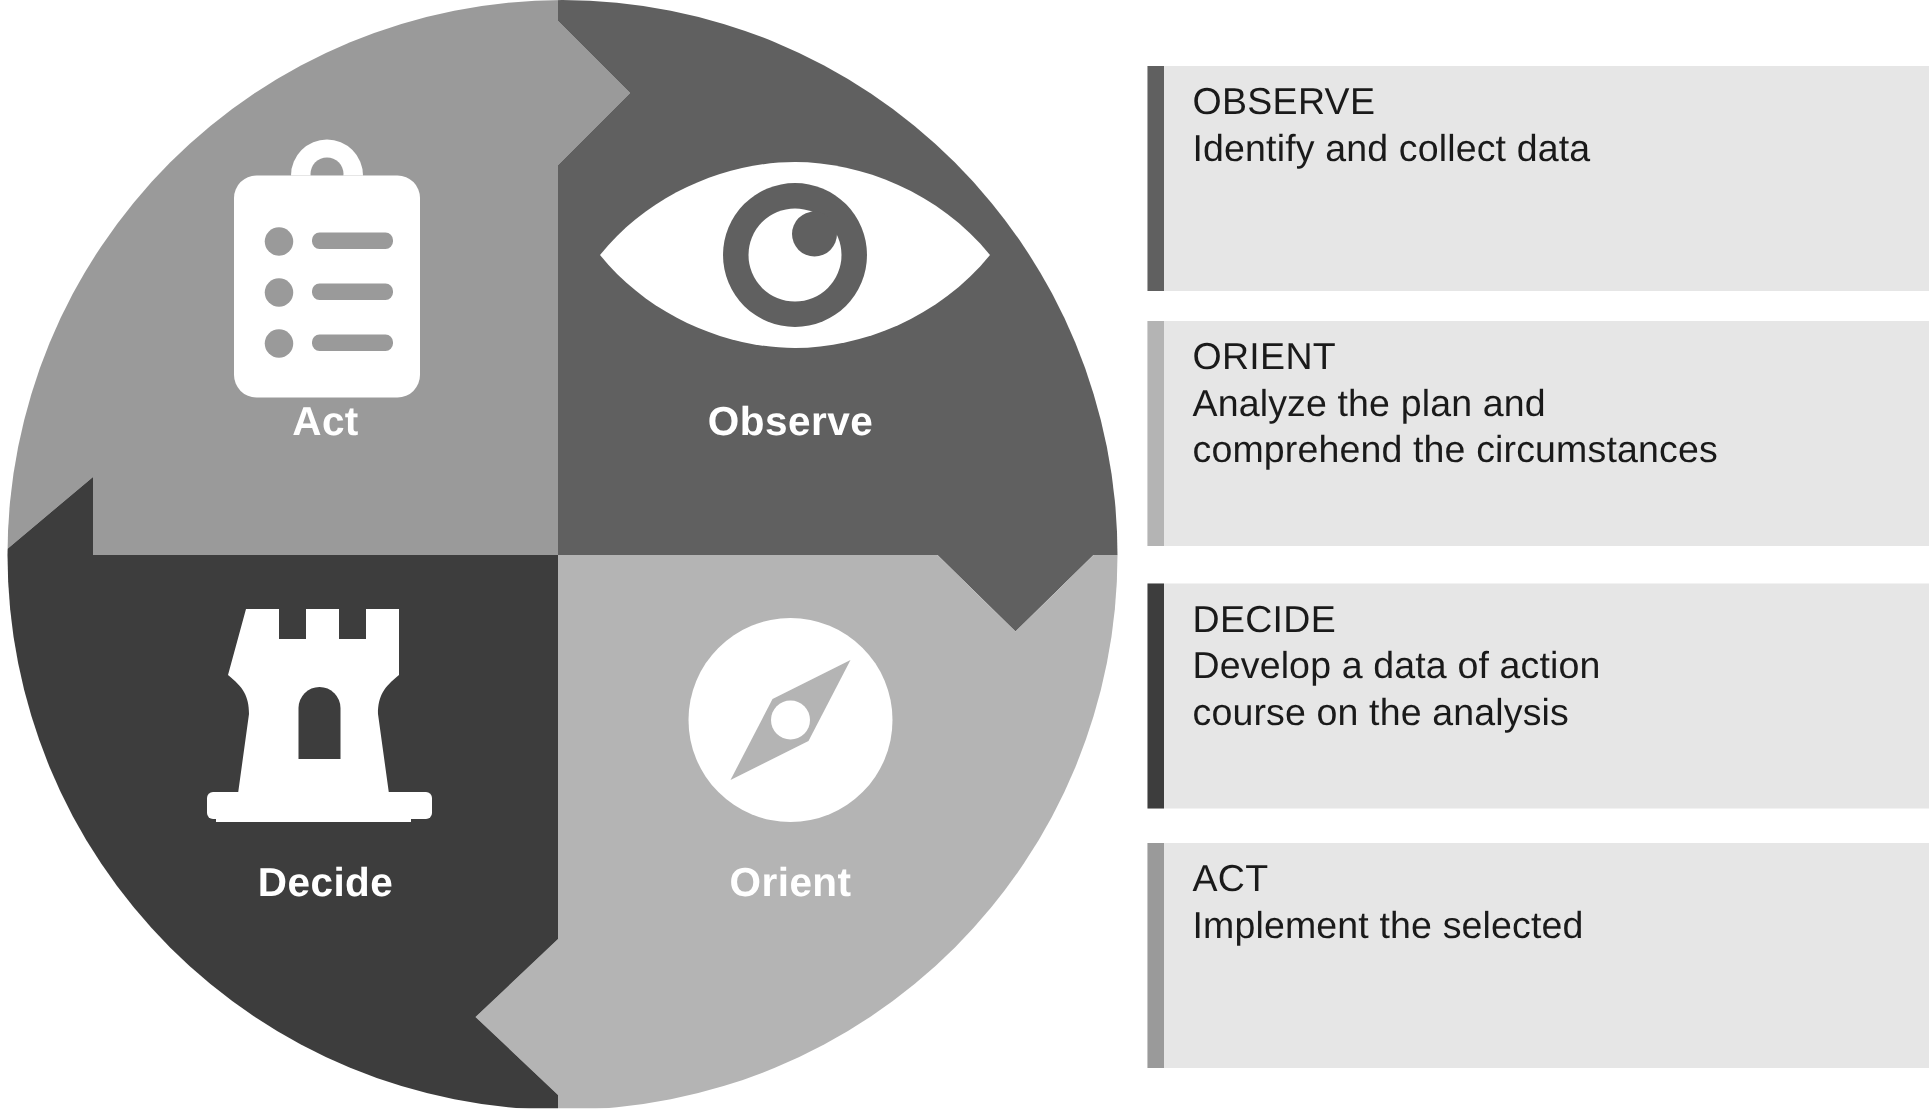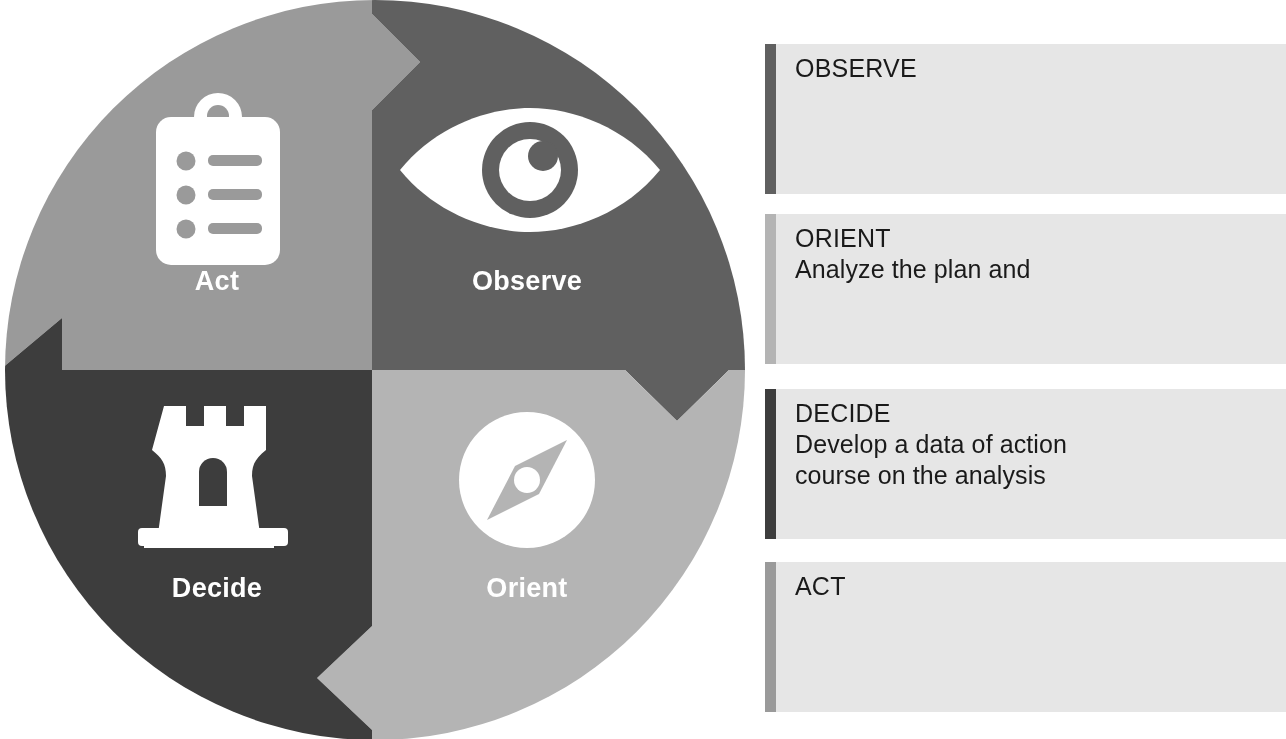--- a/index.html
+++ b/index.html
@@ -174,48 +174,51 @@
     </svg>
   </div>
 
   <div id="cards">
 
     <div class="card" id="card-observe">
       <div class="card-bar" style="background:#606060"></div>
       <div class="card-body">
         <div class="card-title">OBSERVE</div>
         <div class="card-desc">
+          <span class="line">Identify and collect data</span>
         </div>
       </div>
     </div>
 
     <div class="card" id="card-orient">
       <div class="card-bar" style="background:#b4b4b4"></div>
       <div class="card-body">
         <div class="card-title">ORIENT</div>
         <div class="card-desc">
           <span class="line">Analyze the plan and</span>
+          <span class="line">comprehend the circumstances</span>
         </div>
       </div>
     </div>
 
     <div class="card" id="card-decide">
       <div class="card-bar" style="background:#3d3d3d"></div>
       <div class="card-body">
         <div class="card-title">DECIDE</div>
         <div class="card-desc">
           <span class="line">Develop a data of action</span>
           <span class="line">course on the analysis</span>
         </div>
       </div>
     </div>
 
     <div class="card" id="card-act">
       <div class="card-bar" style="background:#9a9a9a"></div>
       <div class="card-body">
         <div class="card-title">ACT</div>
         <div class="card-desc">
+          <span class="line">Implement the selected</span>
         </div>
       </div>
     </div>
 
   </div>
 </div>
 
 </body></html>

